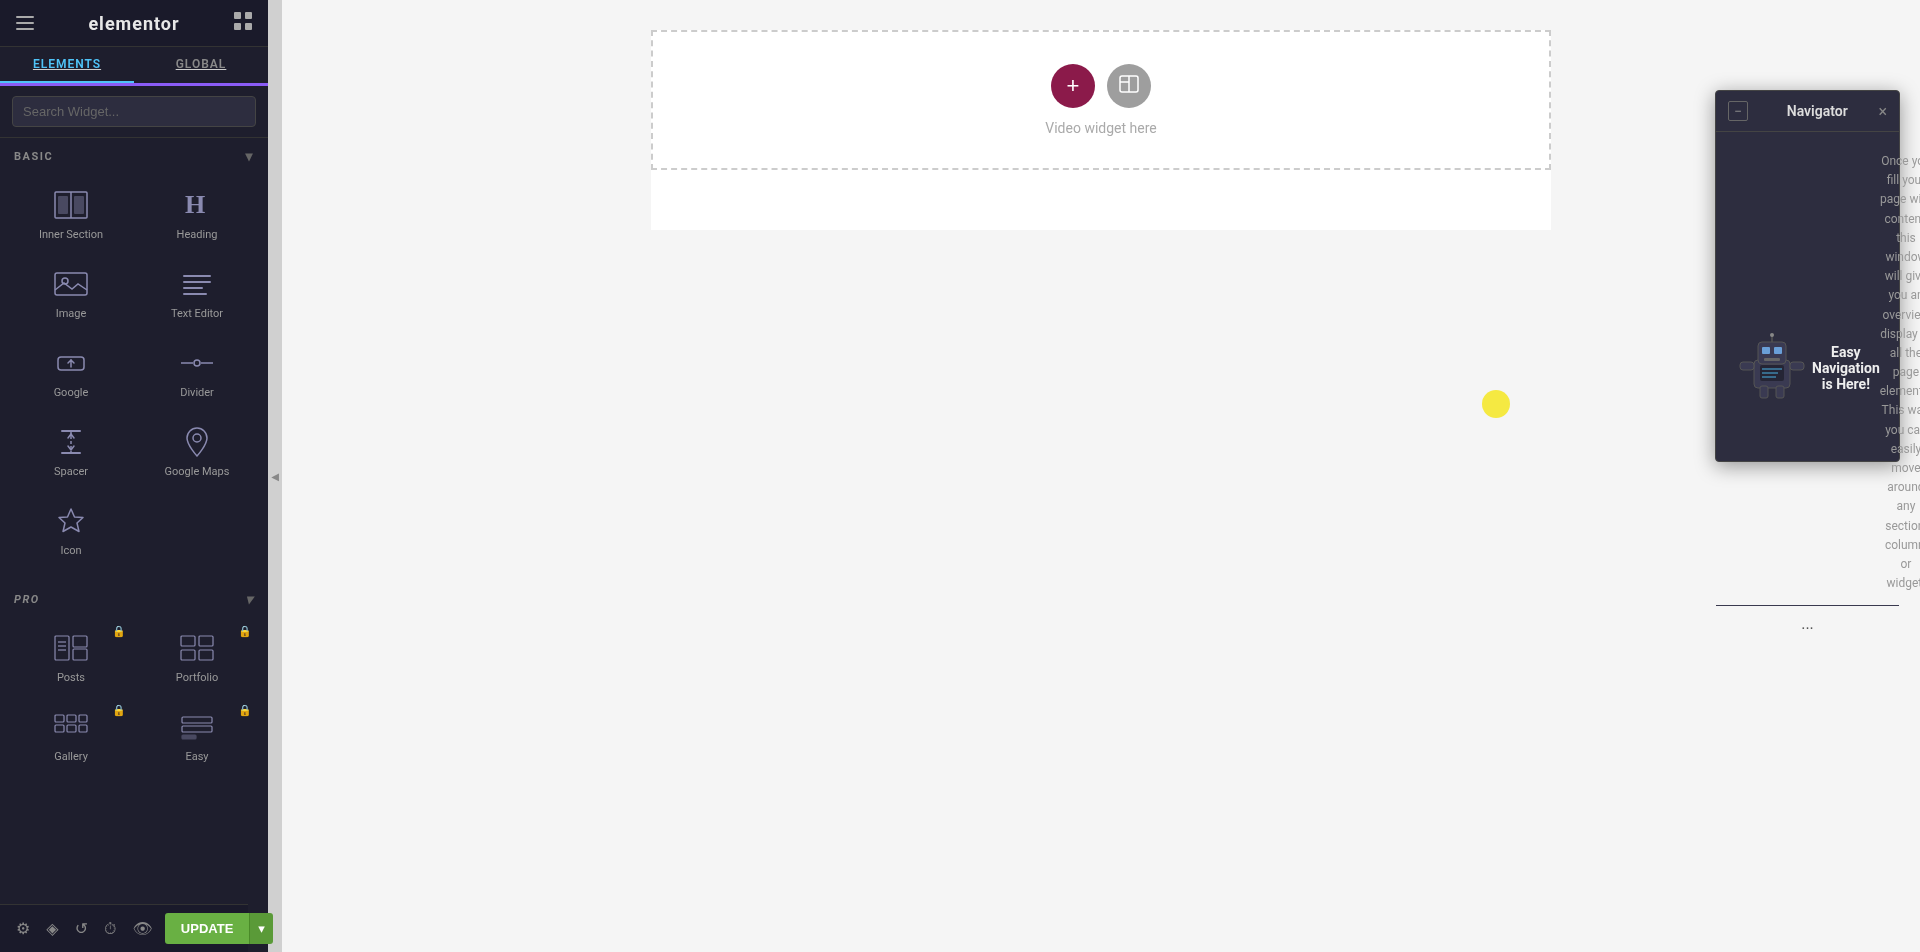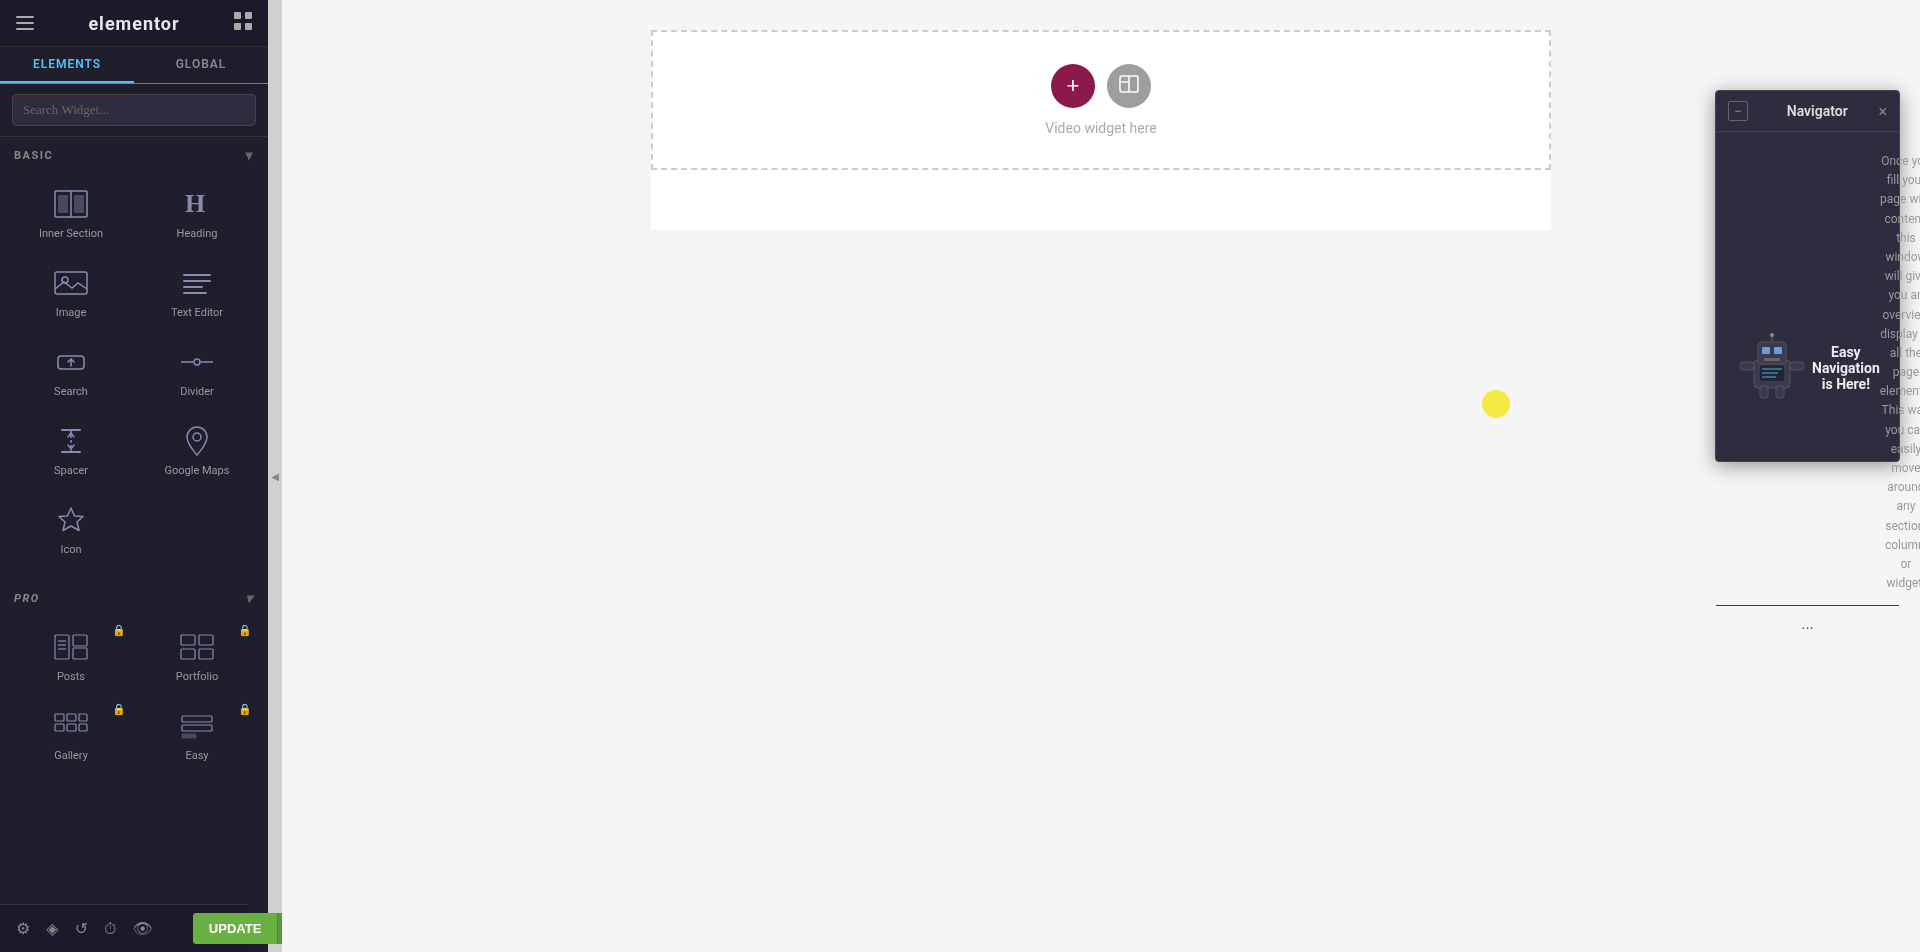--- a/index.html
+++ b/index.html
@@ -41,21 +41,22 @@
     }
 
     .sidebar-header .grid-icon {
       color: #aaa;
       font-size: 18px;
       cursor: pointer;
     }
 
     .sidebar-tabs {
       display: flex;
-      border-bottom: 1px solid #8b5cf6;
+      border-bottom: 3px solid #8b5cf6;
+      text-decoration: underline;
     }
 
     .sidebar-tab {
       flex: 1;
       text-align: center;
       padding: 10px 0;
       font-size: 12px;
       font-weight: 600;
       letter-spacing: 1px;
       cursor: pointer;
@@ -75,21 +76,20 @@
 
     .sidebar-search input {
       width: 100%;
       padding: 7px 10px;
       border-radius: 4px;
       border: 1px solid #444;
       background: #2d2d3f;
       color: #ccc;
       font-size: 13px;
       outline: none;
-      font-family: Liberation Serif, serif;
     }
 
     .sidebar-search input::placeholder {
       color: #666;
     }
 
     .sidebar-content {
       flex: 1;
       overflow-y: auto;
       padding-bottom: 76px;
@@ -186,21 +186,20 @@
 
     .btn-update-main {
       background: #69b043;
       color: white;
       border: none;
       padding: 8px 16px;
       font-size: 13px;
       font-weight: 600;
       cursor: pointer;
       border-radius: 3px 0 0 3px;
-      margin-left: 28px;
     }
 
     .btn-update-arrow {
       background: #5a9a38;
       color: white;
       border: none;
       padding: 8px 8px;
       font-size: 13px;
       cursor: pointer;
       border-radius: 0 3px 3px 0;
@@ -483,21 +482,21 @@
 
 
       <div class="widget-item">
         <div class="widget-icon">
           <svg width="34" height="28" viewBox="0 0 34 28" fill="none">
             <rect x="4" y="8" width="26" height="13" rx="3" stroke="#8a8ab0" stroke-width="1.5" fill="none"></rect>
             <path d="M14 14 L17 11 L20 14" stroke="#8a8ab0" stroke-width="1.5" fill="none" stroke-linecap="round"></path>
             <line x1="17" y1="11" x2="17" y2="18" stroke="#8a8ab0" stroke-width="1.5" stroke-linecap="round"></line>
           </svg>
         </div>
-        <span class="widget-label">Search</span>
+        <span class="widget-label">Google</span>
       </div>
 
       <div class="widget-item">
         <div class="widget-icon">
           <svg width="34" height="28" viewBox="0 0 34 28" fill="none">
             <circle cx="17" cy="14" r="3" stroke="#8a8ab0" stroke-width="1.5" fill="none"></circle>
             <line x1="1" y1="14" x2="13" y2="14" stroke="#8a8ab0" stroke-width="1.5"></line>
             <line x1="21" y1="14" x2="33" y2="14" stroke="#8a8ab0" stroke-width="1.5"></line>
           </svg>
         </div>

